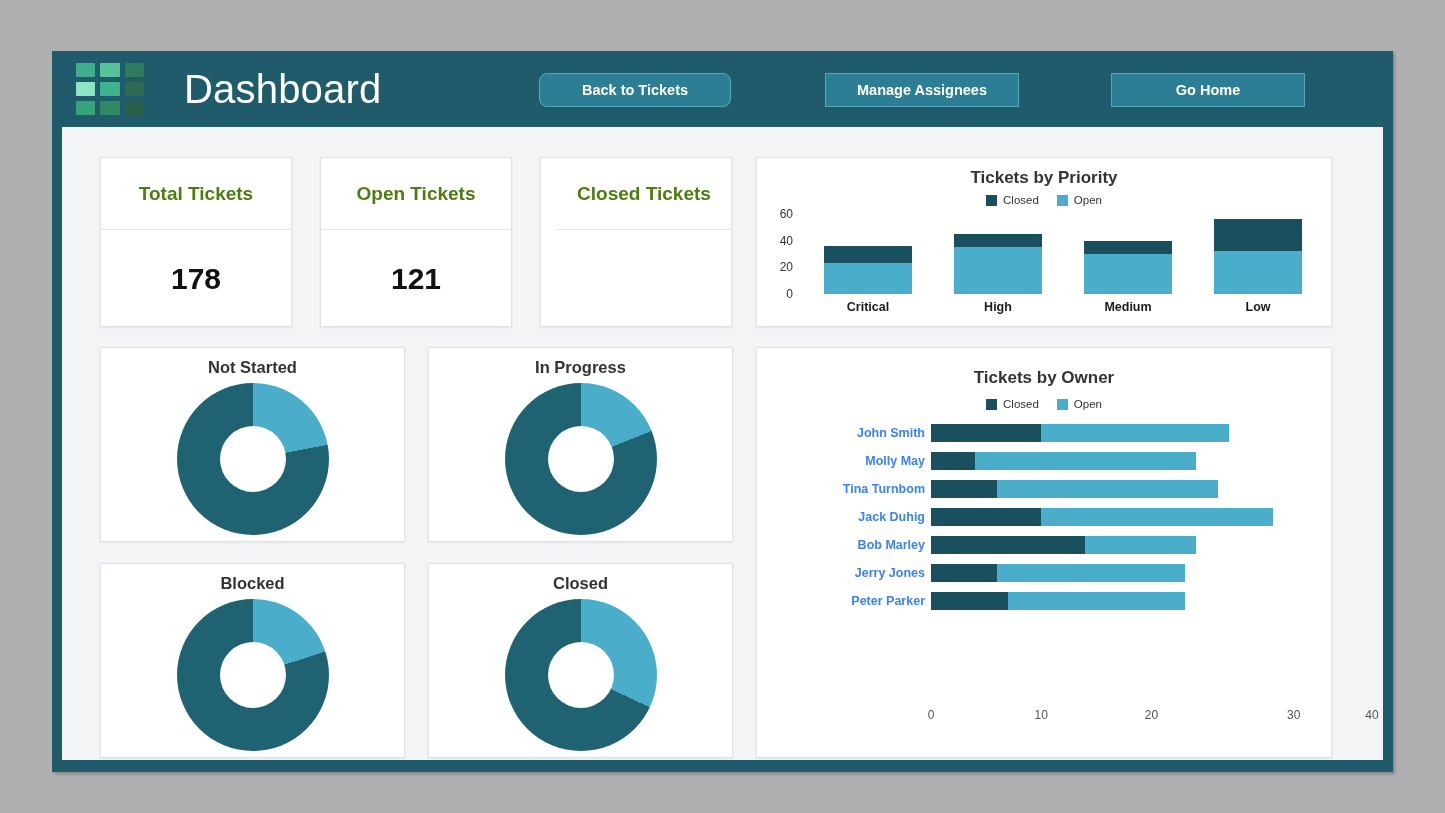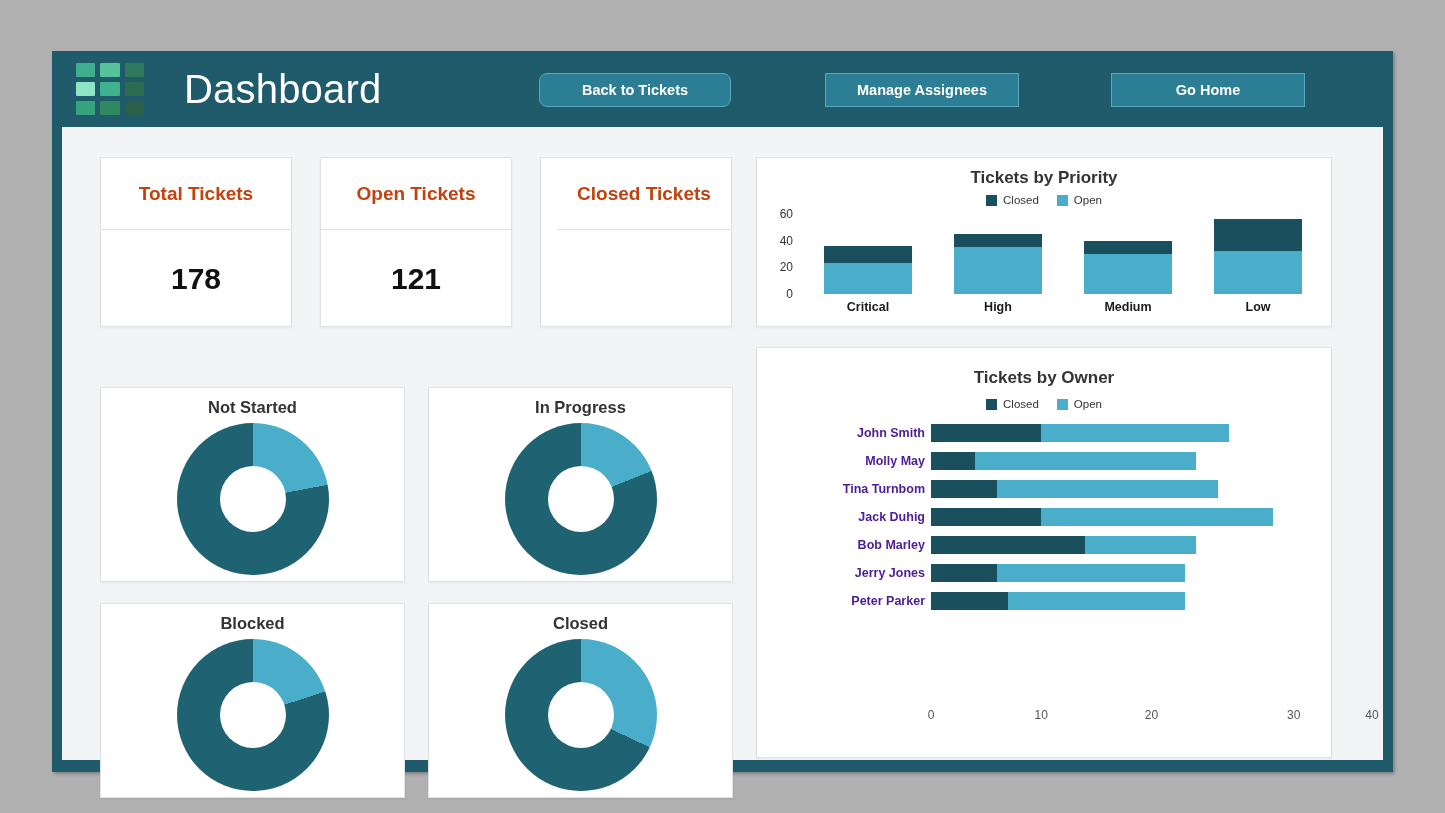--- a/index.html
+++ b/index.html
@@ -84,30 +84,30 @@
     box-shadow: 0 1px 2px rgba(0,0,0,.06);
   }
 
   
   .kpi { width: 192px; height: 170px; top: 30px; }
   .kpi.k1 { left: 38px; }
   .kpi.k2 { left: 258px; }
   .kpi.k3 { left: 478px; padding-left: 16px; }
   .kpi-label {
     height: 72px; display: flex; align-items: center; justify-content: center;
-    font-size: 19px; font-weight: bold; color: #c2410c;
+    font-size: 19px; font-weight: bold; color: #4d7c0f;
     border-bottom: 1px solid #e0e2e3;
   }
   .kpi-value {
     height: 97px; display: flex; align-items: center; justify-content: center;
     font-size: 30px; font-weight: bold; color: #111111;
   }
 
   
-  .donut-card { width: 305px; height: 195px; margin-top: 40px; }
+  .donut-card { width: 305px; height: 195px; }
   .donut-card.d1 { left: 38px; top: 220px; }
   .donut-card.d2 { left: 366px; top: 220px; }
   .donut-card.d3 { left: 38px; top: 436px; }
   .donut-card.d4 { left: 366px; top: 436px; }
   .donut-title {
     text-align: center; margin-top: 10px;
     font-size: 16.5px; font-weight: bold; color: #333333;
   }
   .donut-wrap { display: flex; justify-content: center; margin-top: 6px; }
   .donut { position: relative; width: 152px; height: 152px; }
@@ -145,21 +145,21 @@
     position: absolute; text-align: center;
     font-size: 12.5px; font-weight: bold; color: #1a1a1a;
     transform: translateX(-50%);
   }
 
   
   .orow { position: absolute; height: 18px; }
   .oname {
     position: absolute; right: 100%; margin-right: 6px;
     white-space: nowrap; font-size: 12.5px; font-weight: bold;
-    color: #4c1d95; line-height: 18px;
+    color: #3b82f6; line-height: 18px;
   }
   .obar { position: absolute; left: 0; top: 0; height: 18px; }
   .obar .c { position: absolute; left: 0; top: 0; height: 100%; background: #1a4f5e; }
   .obar .o { position: absolute; top: 0; height: 100%; background: #4aaecb; }
   .oxtick {
     position: absolute; font-size: 12px; color: #555555;
     transform: translateX(-50%);
   }
 </style>
 </head>

